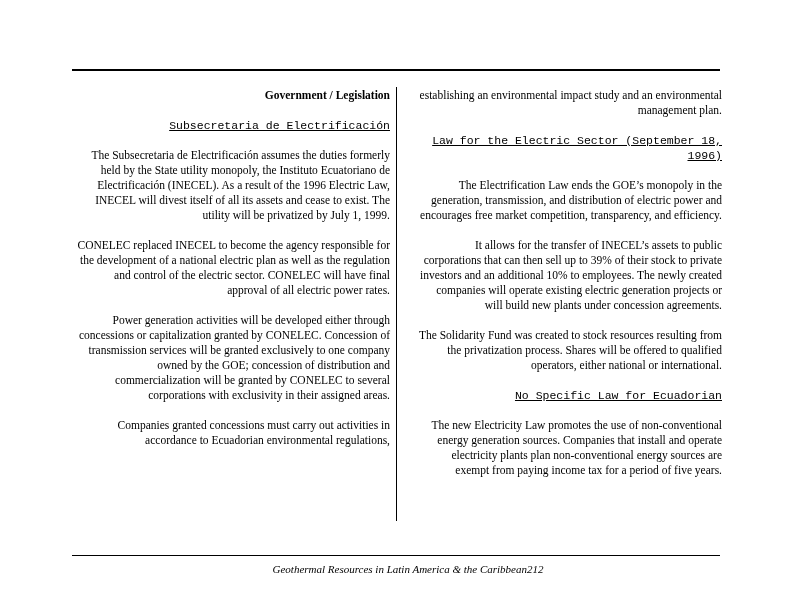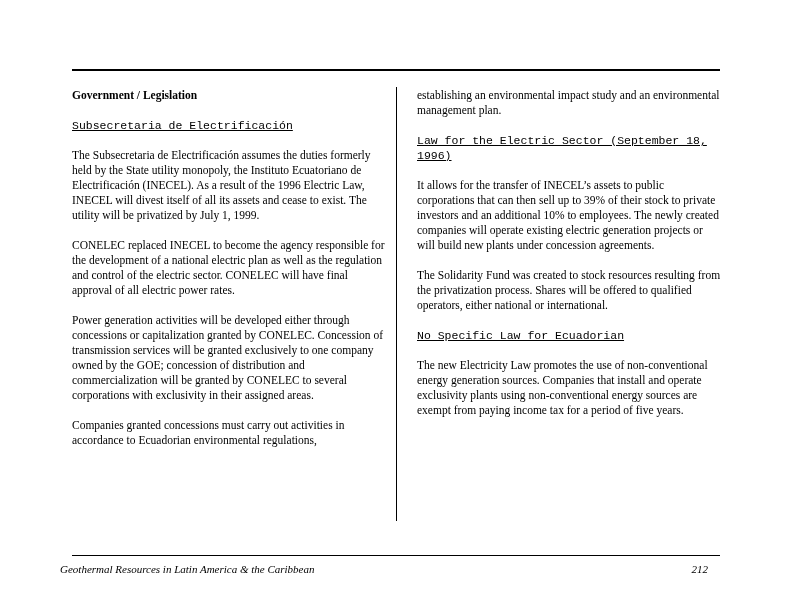--- a/index.html
+++ b/index.html
@@ -32,41 +32,42 @@
   .divider {
     position: absolute;
     left: 396px;
     top: 87px;
     height: 434px;
     border-left: 1px solid #000;
   }
   .col {
     position: absolute;
     top: 88px;
+    text-align: right;
   }
   .col-left  { left: 72px;  width: 318px; }
   .col-right { left: 417px; width: 305px; }
   .heading {
     font-weight: bold;
     margin-bottom: 15px;
   }
   .subhead {
     text-decoration: underline;
     margin-bottom: 15px;
     font-family: Liberation Mono, monospace;
   }
   .para { margin-bottom: 15px; }
   .para:last-child { margin-bottom: 0; }
   .footer {
     position: absolute;
-    left: 60px;
+    left: 84px;
     top: 562px;
     width: 648px;
     display: flex;
-    justify-content: space-between;
+    justify-content: center;
     font-style: italic;
     font-size: 11px;
     line-height: 14px;
   }
 </style>
 </head>
 <body>
 
 <div class="page">
 
@@ -79,24 +80,25 @@
     <p class="para">CONELEC replaced INECEL to become the agency responsible for the development of a national electric plan as well as the regulation and control of the electric sector. CONELEC will have final approval of all electric power rates.</p>
     <p class="para">Power generation activities will be developed either through concessions or capitalization granted by CONELEC. Concession of transmission services will be granted exclusively to one company owned by the GOE; concession of distribution and commercialization will be granted by CONELEC to several corporations with exclusivity in their assigned areas.</p>
     <p class="para">Companies granted concessions must carry out activities in accordance to Ecuadorian environmental regulations,</p>
   </div>
 
   <div class="divider"></div>
 
   <div class="col col-right">
     <p class="para">establishing an environmental impact study and an environmental management plan.</p>
     <div class="subhead">Law for the Electric Sector (September 18, 1996)</div>
+    <p class="para">The Electrification Law ends the GOE’s monopoly in the generation, transmission, and distribution of electric power and encourages free market competition, transparency, and efficiency.</p>
     <p class="para">It allows for the transfer of INECEL’s assets to public corporations that can then sell up to 39% of their stock to private investors and an additional 10% to employees. The newly created companies will operate existing electric generation projects or will build new plants under concession agreements.</p>
     <p class="para">The Solidarity Fund was created to stock resources resulting from the privatization process.  Shares will be offered to qualified operators, either national or international.</p>
     <div class="subhead">No Specific Law for Ecuadorian</div>
-    <p class="para">The new Electricity Law promotes the use of non-conventional energy generation sources. Companies that install and operate exclusivity plants using non-conventional energy sources are exempt from paying income tax for a period of five years.</p>
+    <p class="para">The new Electricity Law promotes the use of non-conventional energy generation sources. Companies that install and operate electricity plants plan non-conventional energy sources are exempt from paying income tax for a period of five years.</p>
   </div>
 
   <div class="rule-bottom"></div>
 
   <div class="footer">
     <span>Geothermal Resources in Latin America &amp; the Caribbean</span>
     <span>212</span>
   </div>
 
 </div>

